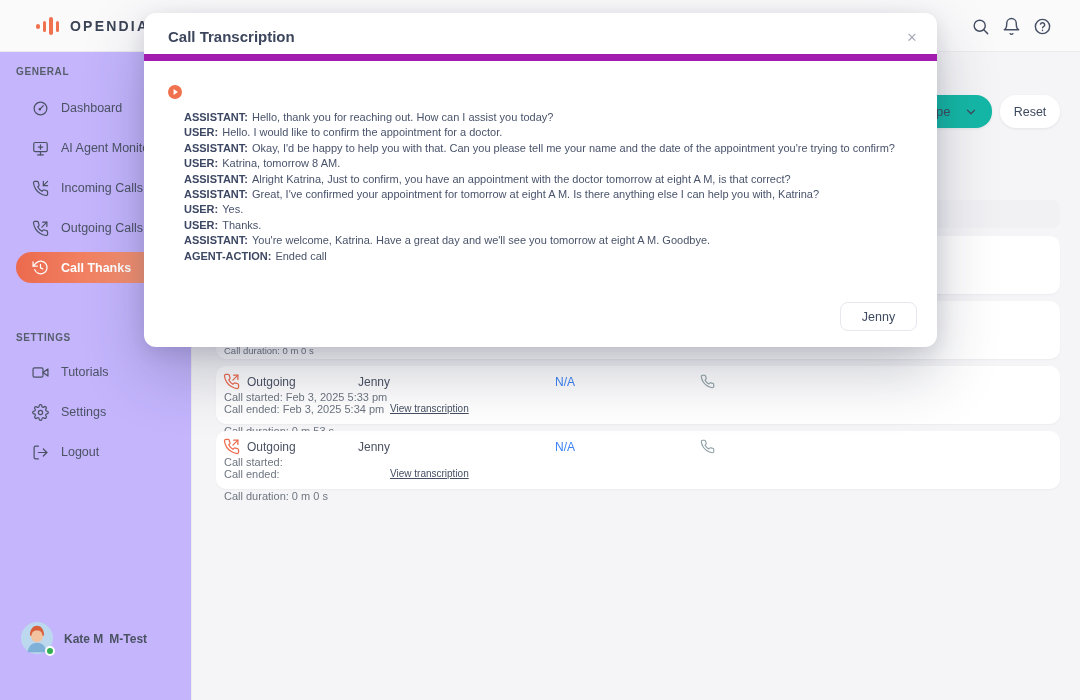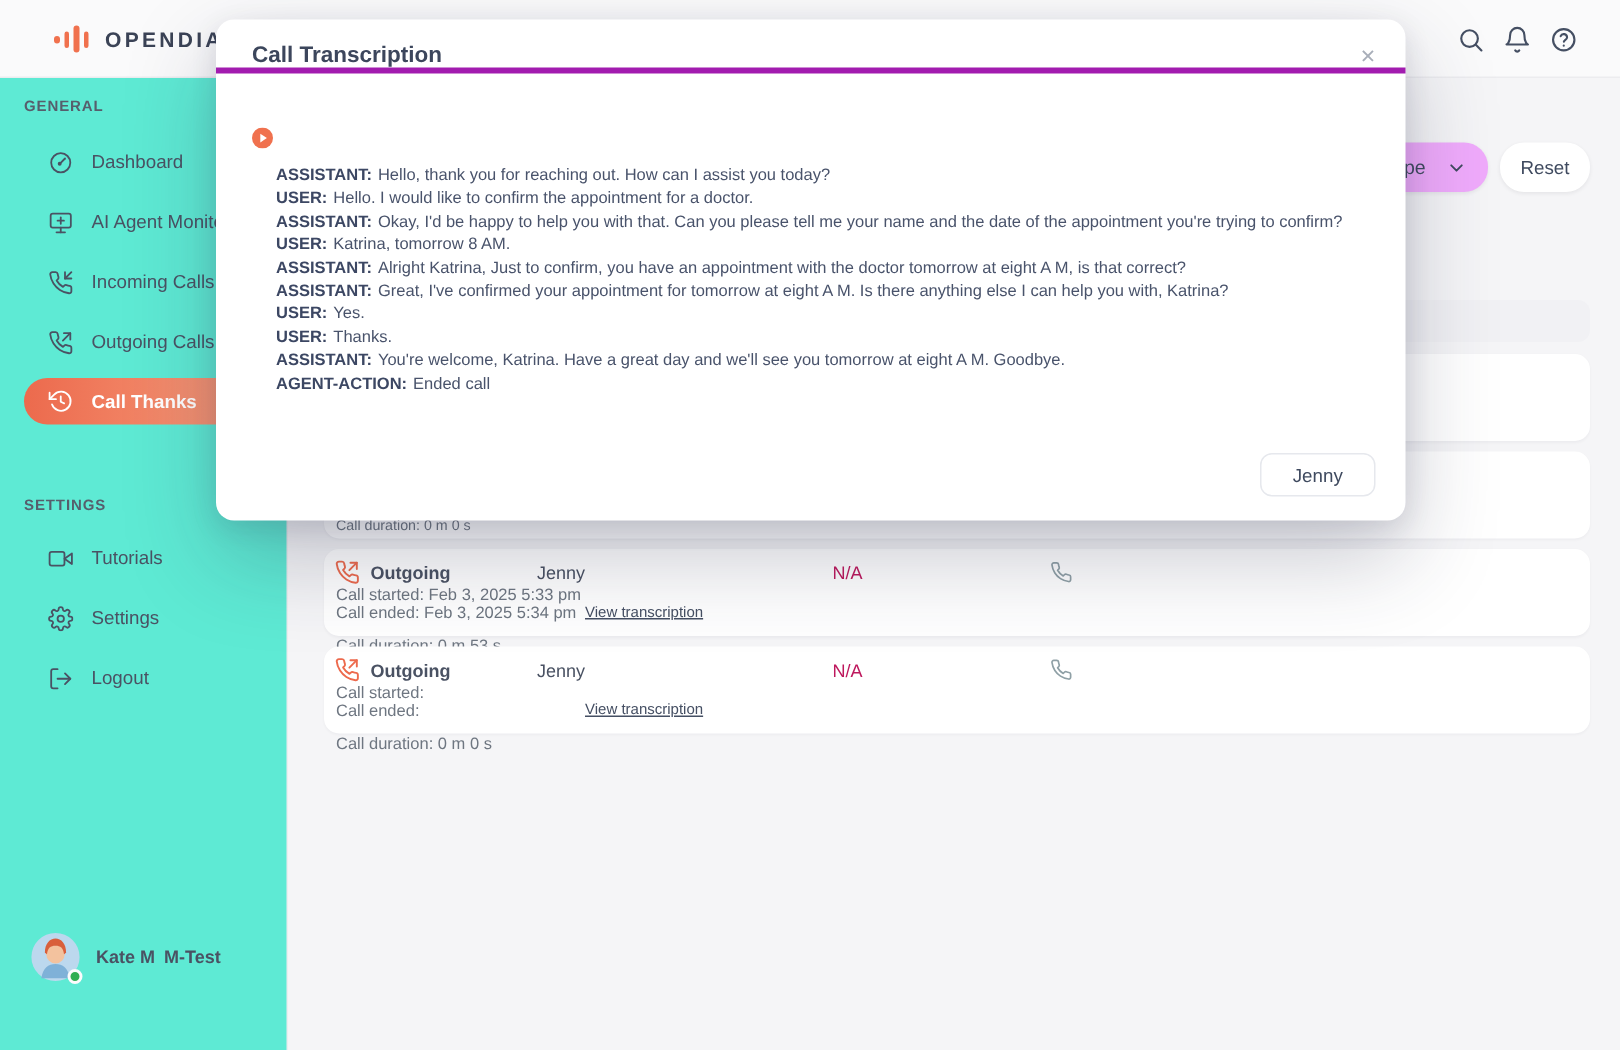--- a/index.html
+++ b/index.html
@@ -17,68 +17,68 @@
             background:#fafafb; border-bottom:1px solid #ececef; z-index:2; }
   .brand-wrap { position:absolute; left:36px; top:0; height:52px; display:flex; align-items:center; gap:11px; }
   .logo { display:flex; align-items:center; gap:3px; height:20px; }
   .logo i { display:block; width:3.5px; background:#f0714e; border-radius:2px; }
   .brand { font-size:14px; font-weight:700; letter-spacing:2.2px; color:#3b4356; }
   .top-icons { position:absolute; right:28px; top:0; height:52px; display:flex; align-items:center; gap:12px; color:#454f63; }
   .tico { width:19px; height:19px; cursor:pointer; }
 
   
   .sidebar { position:absolute; left:0; top:52px; width:192px; height:648px;
-             background:#5eead4; border-right:1px solid #ececef; z-index:2; }
+             background:#c4b5fd; border-right:1px solid #ececef; z-index:2; }
   .sec-label { position:absolute; left:16px; font-size:10px; font-weight:700;
                color:#565e6c; letter-spacing:.6px; }
   .side-item { position:absolute; left:16px; width:160px; height:32px;
                display:flex; align-items:center; gap:12px; padding-left:16px;
                border-radius:16px; font-size:12.5px; font-weight:500;
                color:#4a5263; white-space:nowrap; cursor:pointer; }
   .side-item svg { flex:0 0 auto; }
   .side-item.active { background:linear-gradient(90deg,#ec6a4d,#f89f7e);
                       color:#fff; font-weight:600; }
   .user { position:absolute; left:20px; top:569px; display:flex; align-items:center; gap:10px; cursor:pointer; }
   .avatar-wrap { position:relative; width:34px; height:34px; }
   .status-dot { position:absolute; right:-1px; bottom:-1px; width:10px; height:10px;
                 background:#2fae52; border:2px solid #fbfbfc; border-radius:50%; }
   .uname { font-size:12px; font-weight:700; color:#4a5263; }
   .uorg  { font-size:12px; font-weight:700; color:#4a5263; margin-left:6px; }
 
   
   .filter-type { position:absolute; left:900px; top:95px; width:92px; height:33px;
-                 background:#f0abfc; border-radius:16px; box-shadow:0 1px 3px rgba(20,20,40,.08);
+                 background:#14b8a6; border-radius:16px; box-shadow:0 1px 3px rgba(20,20,40,.08);
                  z-index:1; cursor:pointer; }
   .filter-type .ft-label { position:absolute; left:36px; top:9px; font-size:13px; color:#3f4a5f; }
   .filter-type .chev { position:absolute; left:64px; top:10px; width:14px; height:14px; color:#3f4a5f; }
   .btn-reset { position:absolute; left:1000px; top:95px; width:60px; height:33px;
                background:#fff; border-radius:16px; box-shadow:0 1px 3px rgba(20,20,40,.08);
                display:flex; align-items:center; justify-content:center;
                font-size:12.5px; font-weight:500; color:#3f4a5f; z-index:1; cursor:pointer; }
 
   .table-head { position:absolute; left:216px; top:200px; width:844px; height:28px;
                 background:#f1f1f4; border-radius:8px; z-index:1; }
   .row { position:absolute; left:216px; width:844px; height:58px;
          background:#fff; border-radius:10px; box-shadow:0 1px 2px rgba(20,20,40,.04); z-index:1; }
   .row .ci   { position:absolute; left:7px;  top:7px;  width:17px; height:17px; color:#ed6a4d; }
-  .row .type { position:absolute; left:31px; top:9px;  font-size:12px; color:#4a5263;font-weight:bold; }
+  .row .type { position:absolute; left:31px; top:9px;  font-size:12px; color:#4a5263; }
   .row .agent{ position:absolute; left:142px;top:9px;  font-size:12px; color:#4a5263; }
-  .row .phone{ position:absolute; left:339px;top:9px;  font-size:12px; color:#be185d; }
+  .row .phone{ position:absolute; left:339px;top:9px;  font-size:12px; color:#3b82f6; }
   .row .pact { position:absolute; left:484px;top:8px;  width:15px; height:15px; color:#8fa0a6; cursor:pointer; }
   .row .d1, .row .d2, .row .d3 { position:absolute; left:8px; font-size:11px; color:#6e7681; }
   .row .d1 { top:25px; } .row .d2 { top:37px; } .row .d3 { top:59px; }
   .row .link { position:absolute; left:174px; top:37px; font-size:10px; font-weight:500;
                color:#454f63; text-decoration:underline; cursor:pointer; }
   .peek-dur { position:absolute; left:8px; bottom:3px; font-size:9.5px; color:#6e7681; }
 
   
   .modal { position:absolute; left:144px; top:13px; width:793px; height:334px;
            background:#fff; border-radius:12px; z-index:50;
            box-shadow:0 25px 60px rgba(40,45,70,.25), 0 5px 18px rgba(40,45,70,.12); }
-  .m-head { position:absolute; left:0; top:0; right:0; height:36px; border-bottom:4px solid #a21caf; }
+  .m-head { position:absolute; left:0; top:0; right:0; height:48px; border-bottom:7px solid #a21caf; }
   .m-title { position:absolute; left:24px; top:15px; font-size:15px; font-weight:700; color:#3c465c; }
   .m-x { position:absolute; right:14px; top:13px; width:22px; height:22px;
          display:flex; align-items:center; justify-content:center;
          color:#a8aeb9; font-size:13px; cursor:pointer; }
   .play { position:absolute; left:24px; top:72px; width:14px; height:14px; cursor:pointer; }
   .transcript { position:absolute; left:24px; top:97px; right:24px;margin-left:16px; }
   .tline { font-size:11px; line-height:15.4px; color:#49536b; white-space:nowrap; }
   .tline .spk { font-weight:700; color:#3c4763; margin-right:4px; }
   .m-close { position:absolute; left:696px; top:289px; width:77px; height:29px;
              background:#fff; border:1px solid #e6e8ed; border-radius:8px;

